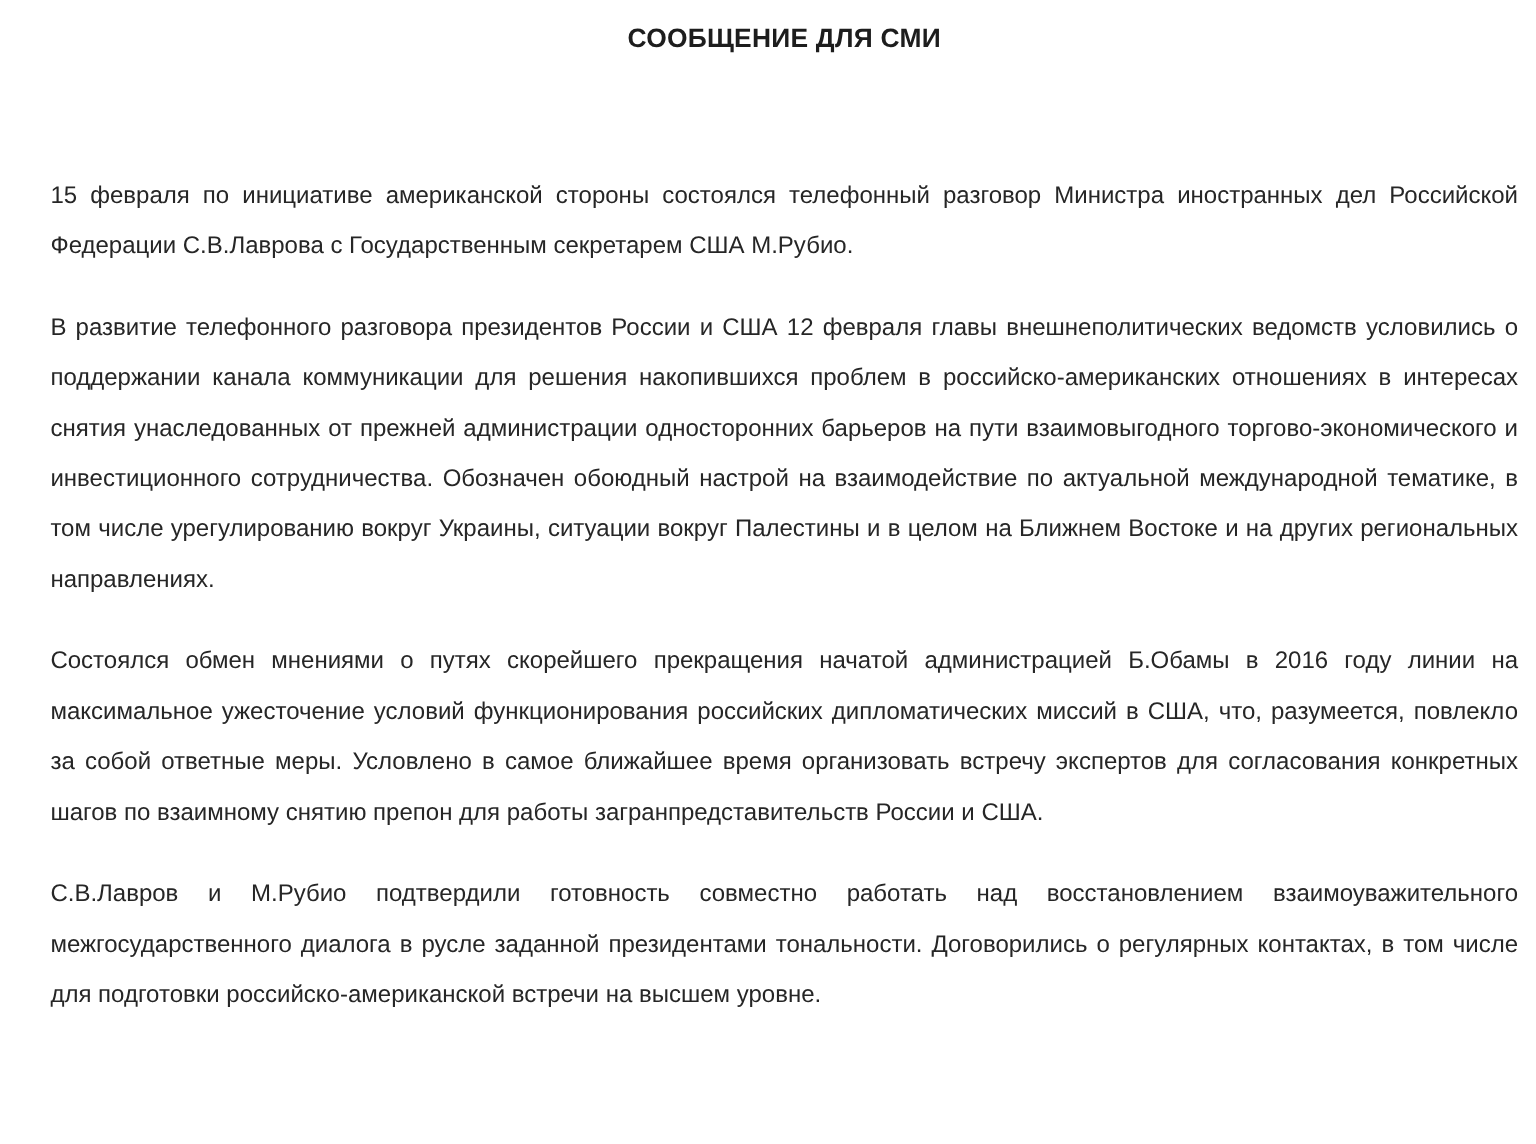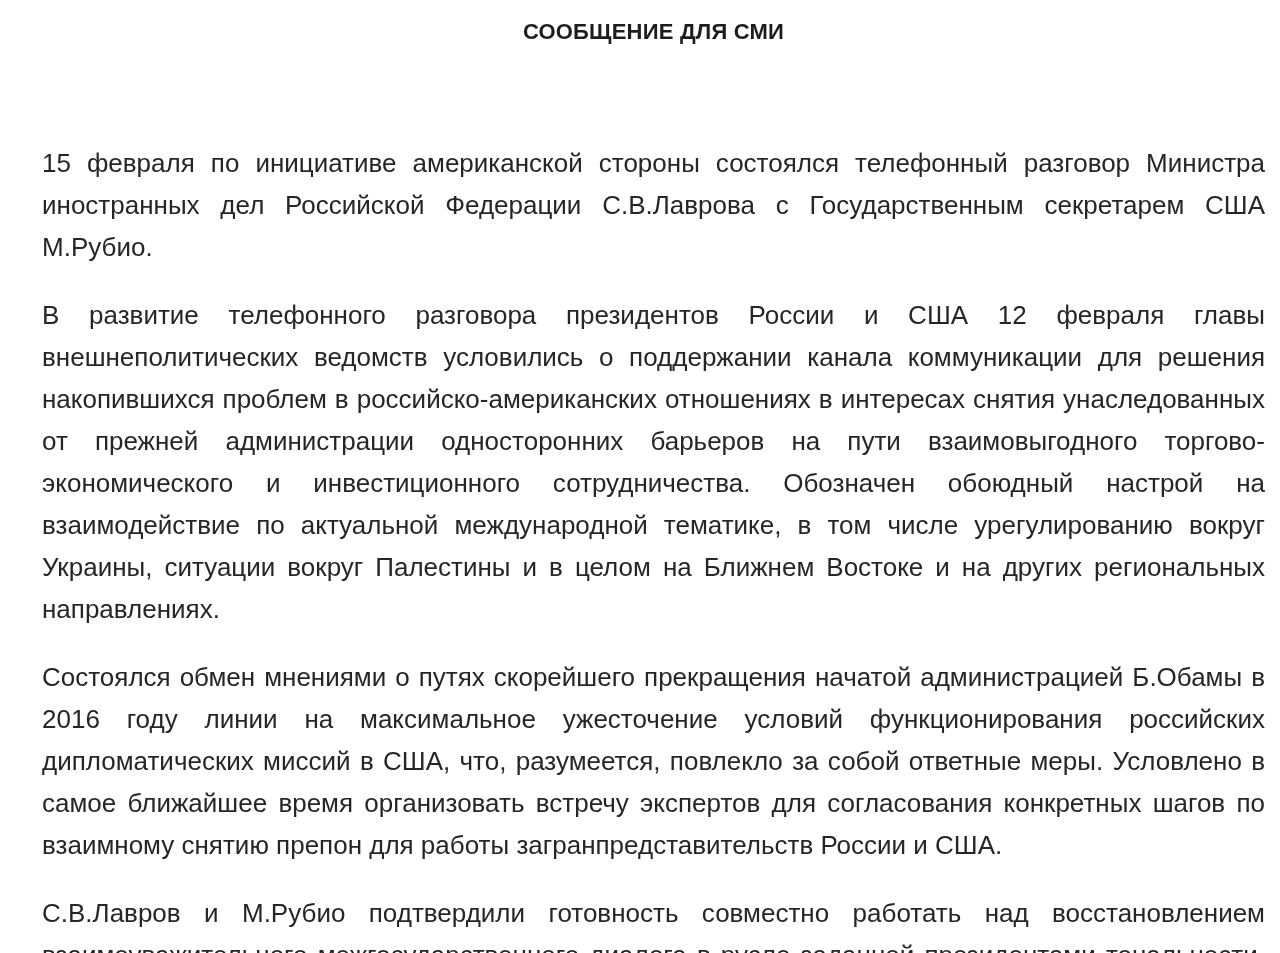--- a/index.html
+++ b/index.html
@@ -30,21 +30,21 @@
     font-weight: 700;
     text-align: center;
     letter-spacing: 0.2px;
     color: #1d1d1d;
   }
   .document-body {
     margin-top: 97px;
   }
   .document-body p {
     margin: 0 0 26px 0;
-    font-size: 26px;
+    font-size: 20px;
     line-height: 42px;
     text-align: justify;
     text-justify: inter-word;
     color: #262626;
   }
   .document-body p:last-child {
     margin-bottom: 0;
   }
 </style>
 </head>

